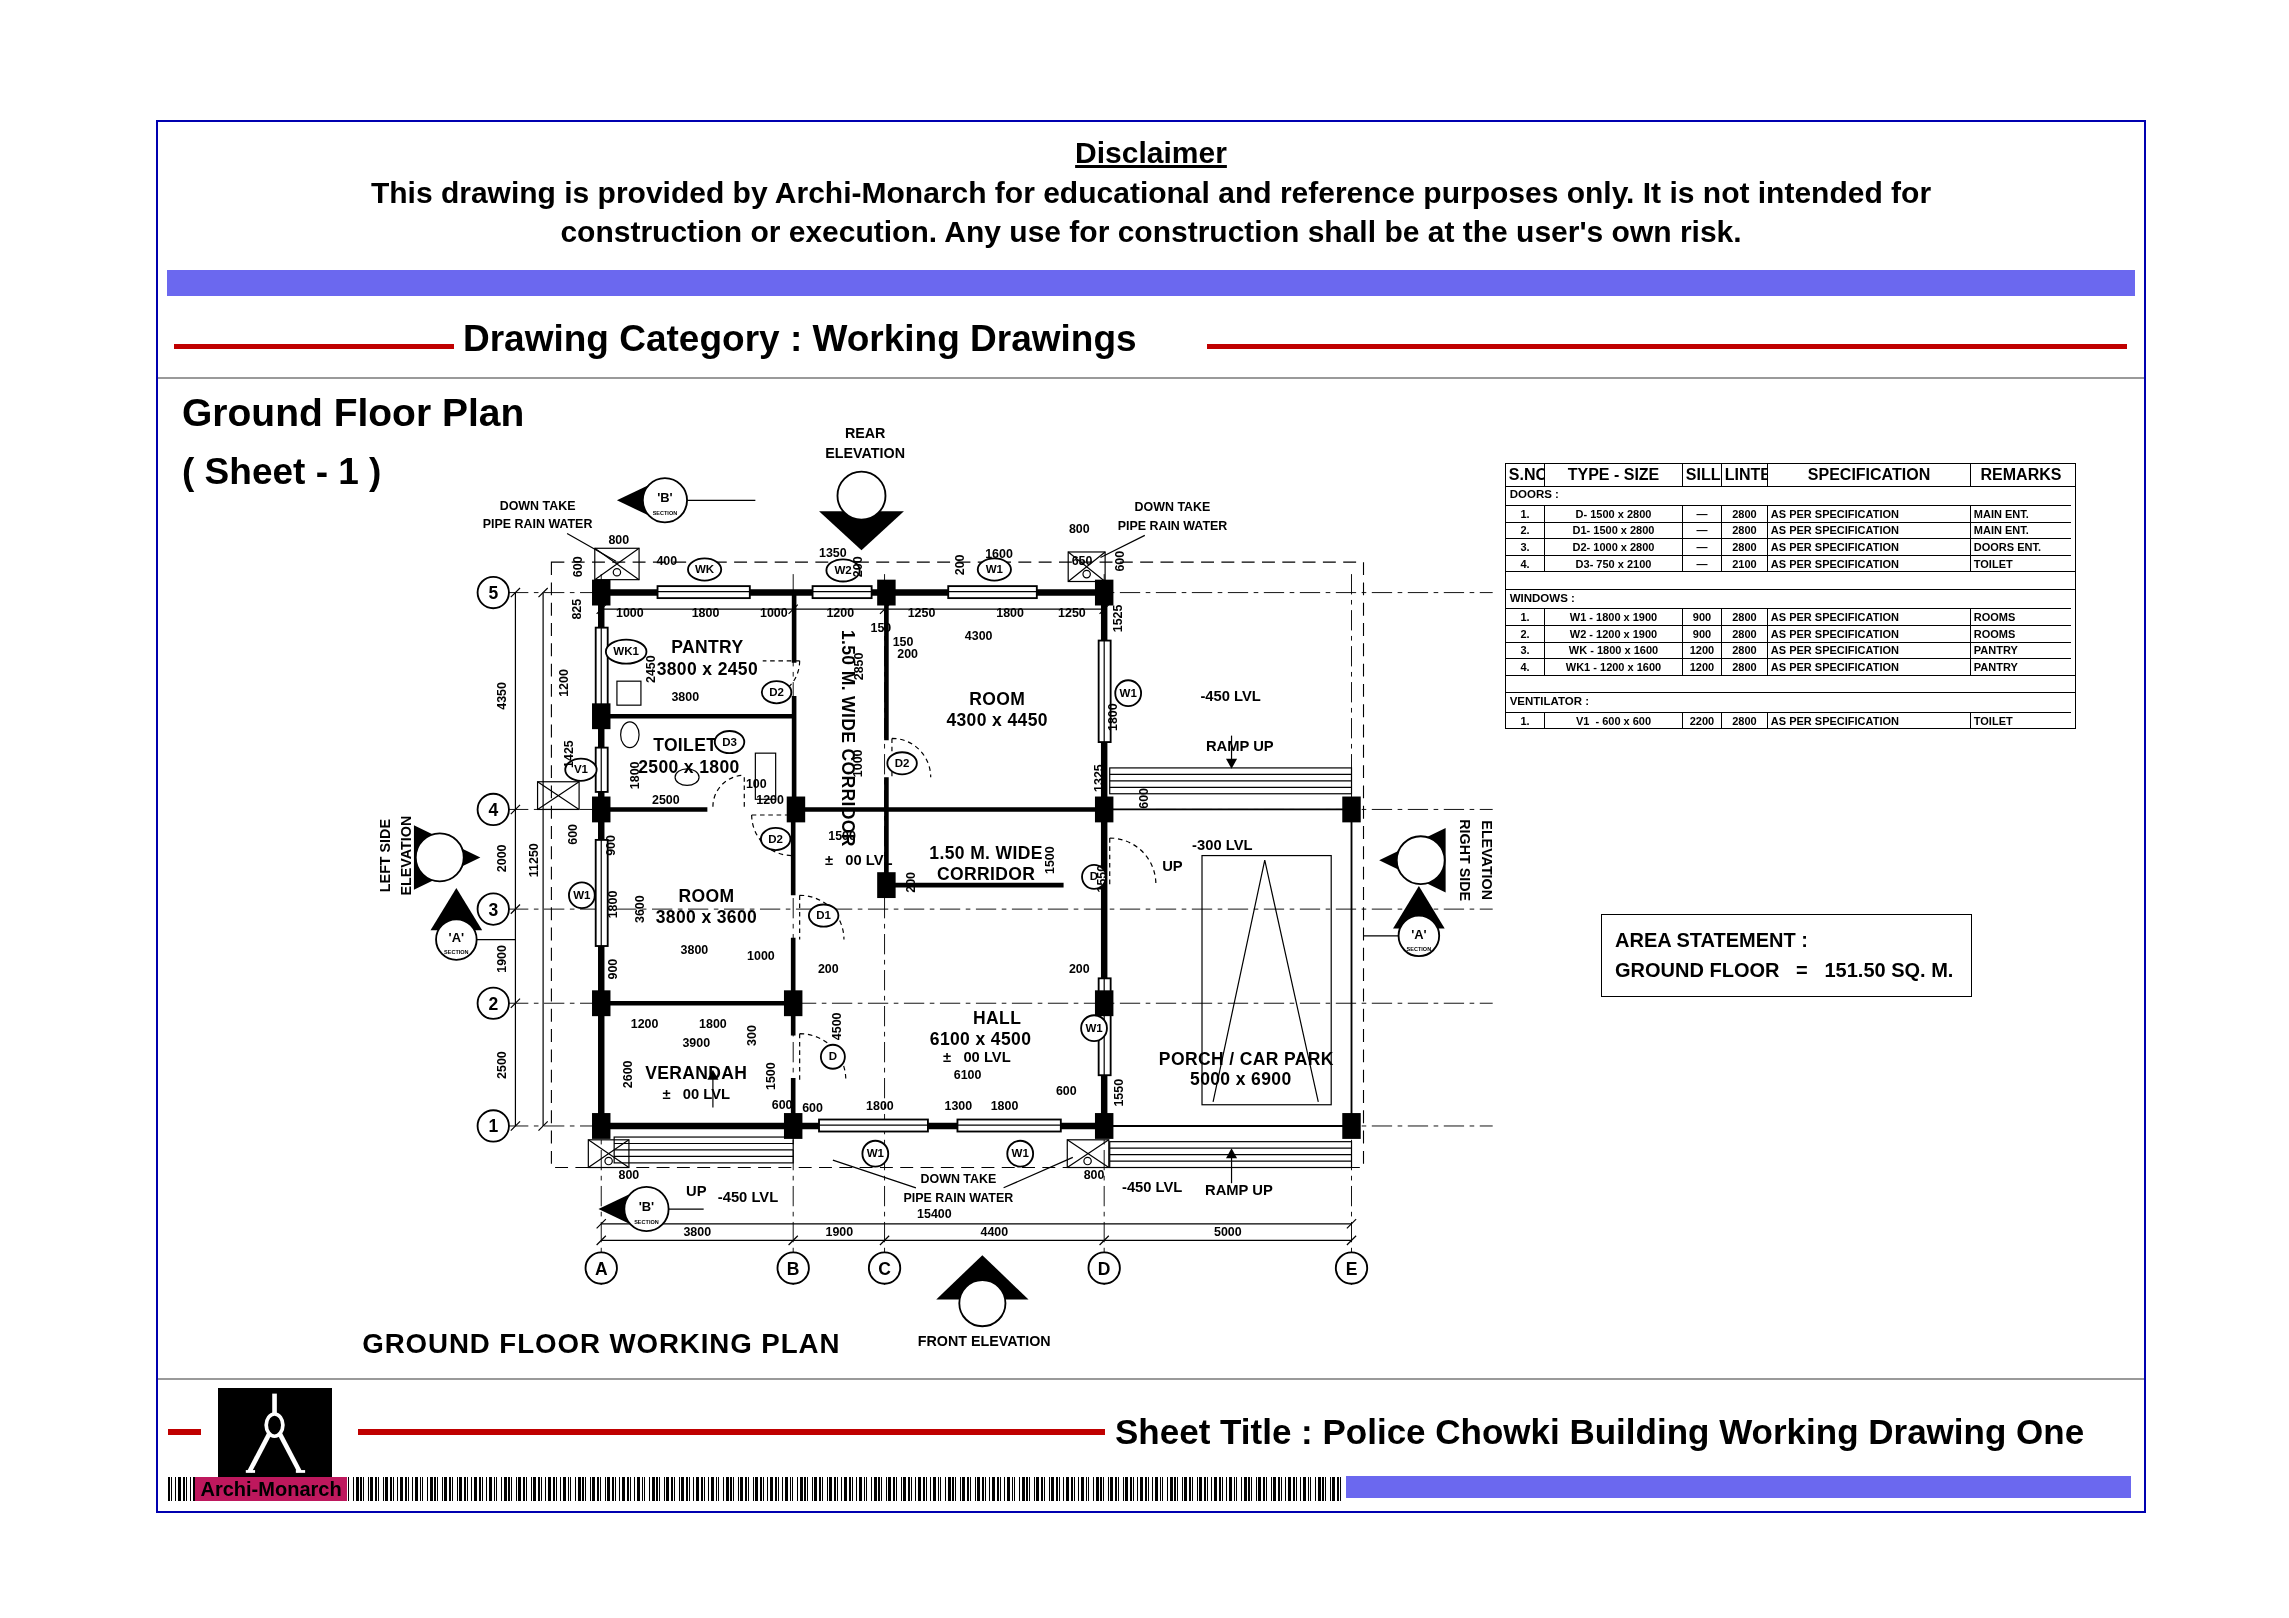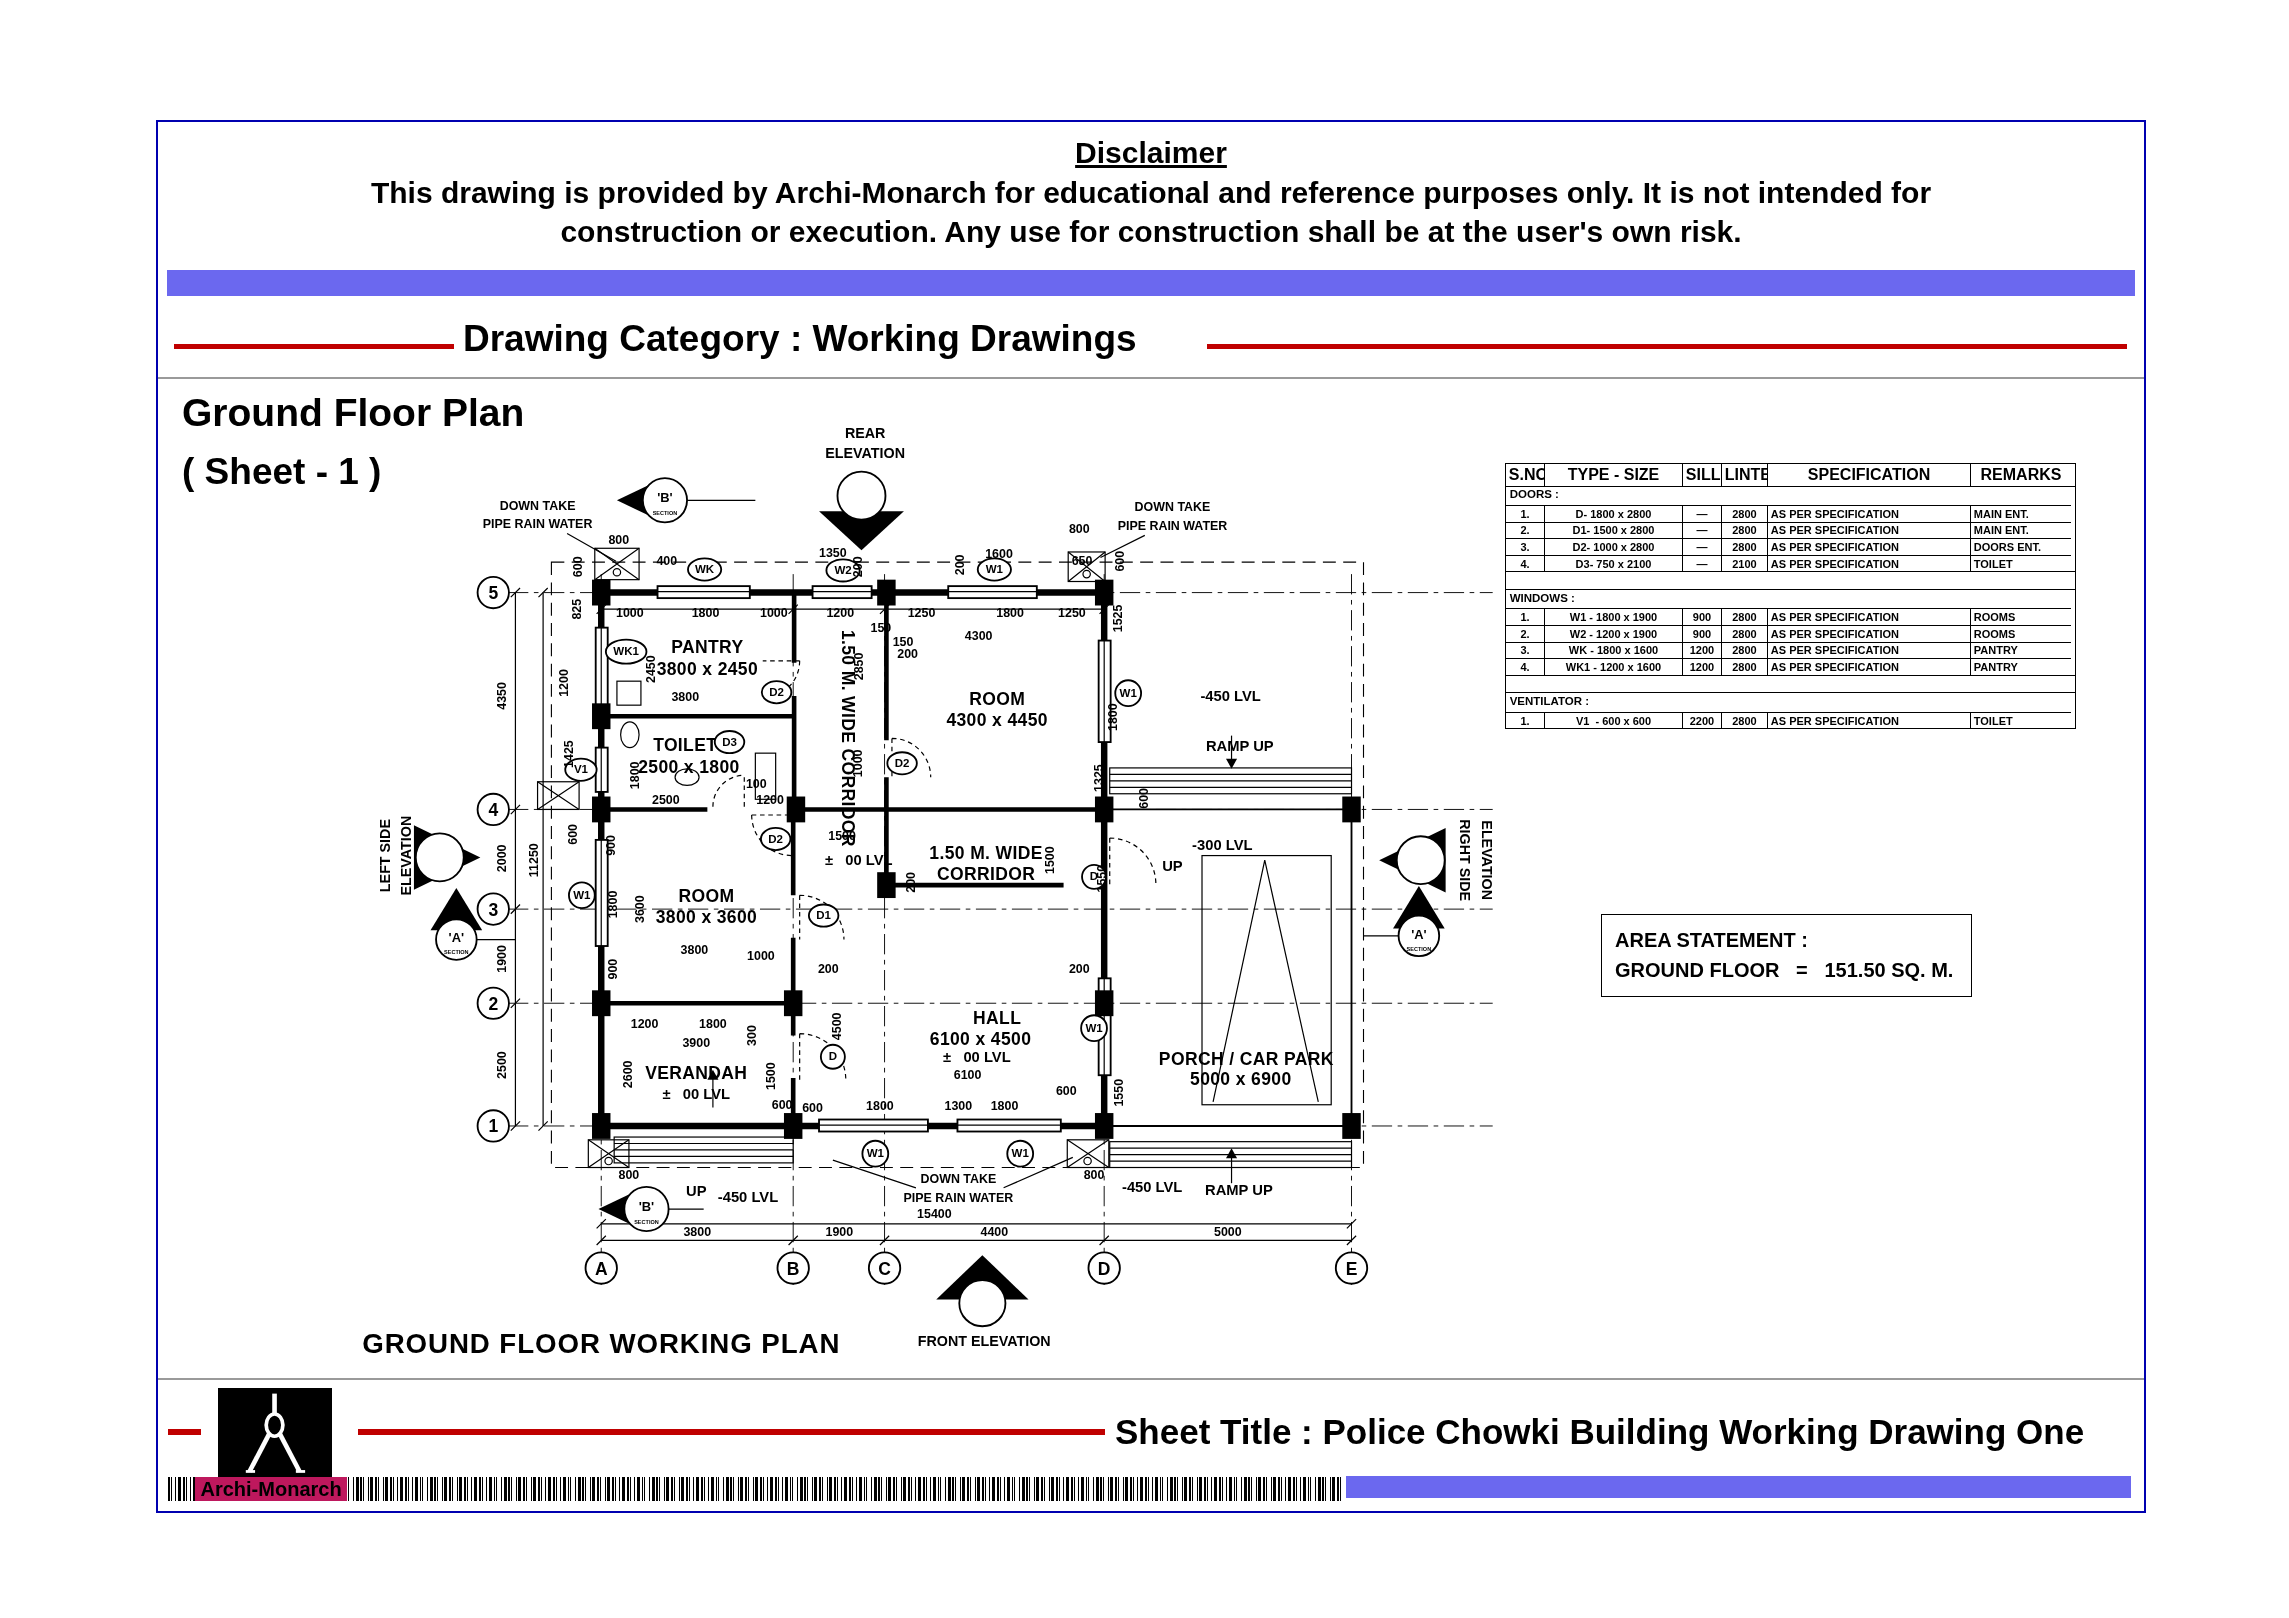--- a/index.html
+++ b/index.html
@@ -455,21 +455,21 @@
       <div class="tc">S.NO.</div>
       <div class="tc">TYPE - SIZE</div>
       <div class="tc">SILL</div>
       <div class="tc">LINTEL</div>
       <div class="tc">SPECIFICATION</div>
       <div class="tc">REMARKS</div>
     </div>
     <div class="sec-title">DOORS :</div>
     <div class="trow">
       <div class="tc ctr">1.</div>
-      <div class="tc ctr">D- 1800 x 2800</div>
+      <div class="tc ctr">D- 1500 x 2800</div>
       <div class="tc sill-dash">—</div>
       <div class="tc ctr">2800</div>
       <div class="tc">AS PER SPECIFICATION</div>
       <div class="tc">MAIN ENT.</div>
     </div>
     <div class="trow">
       <div class="tc ctr">2.</div>
       <div class="tc ctr">D1- 1500 x 2800</div>
       <div class="tc sill-dash">—</div>
       <div class="tc ctr">2800</div>

